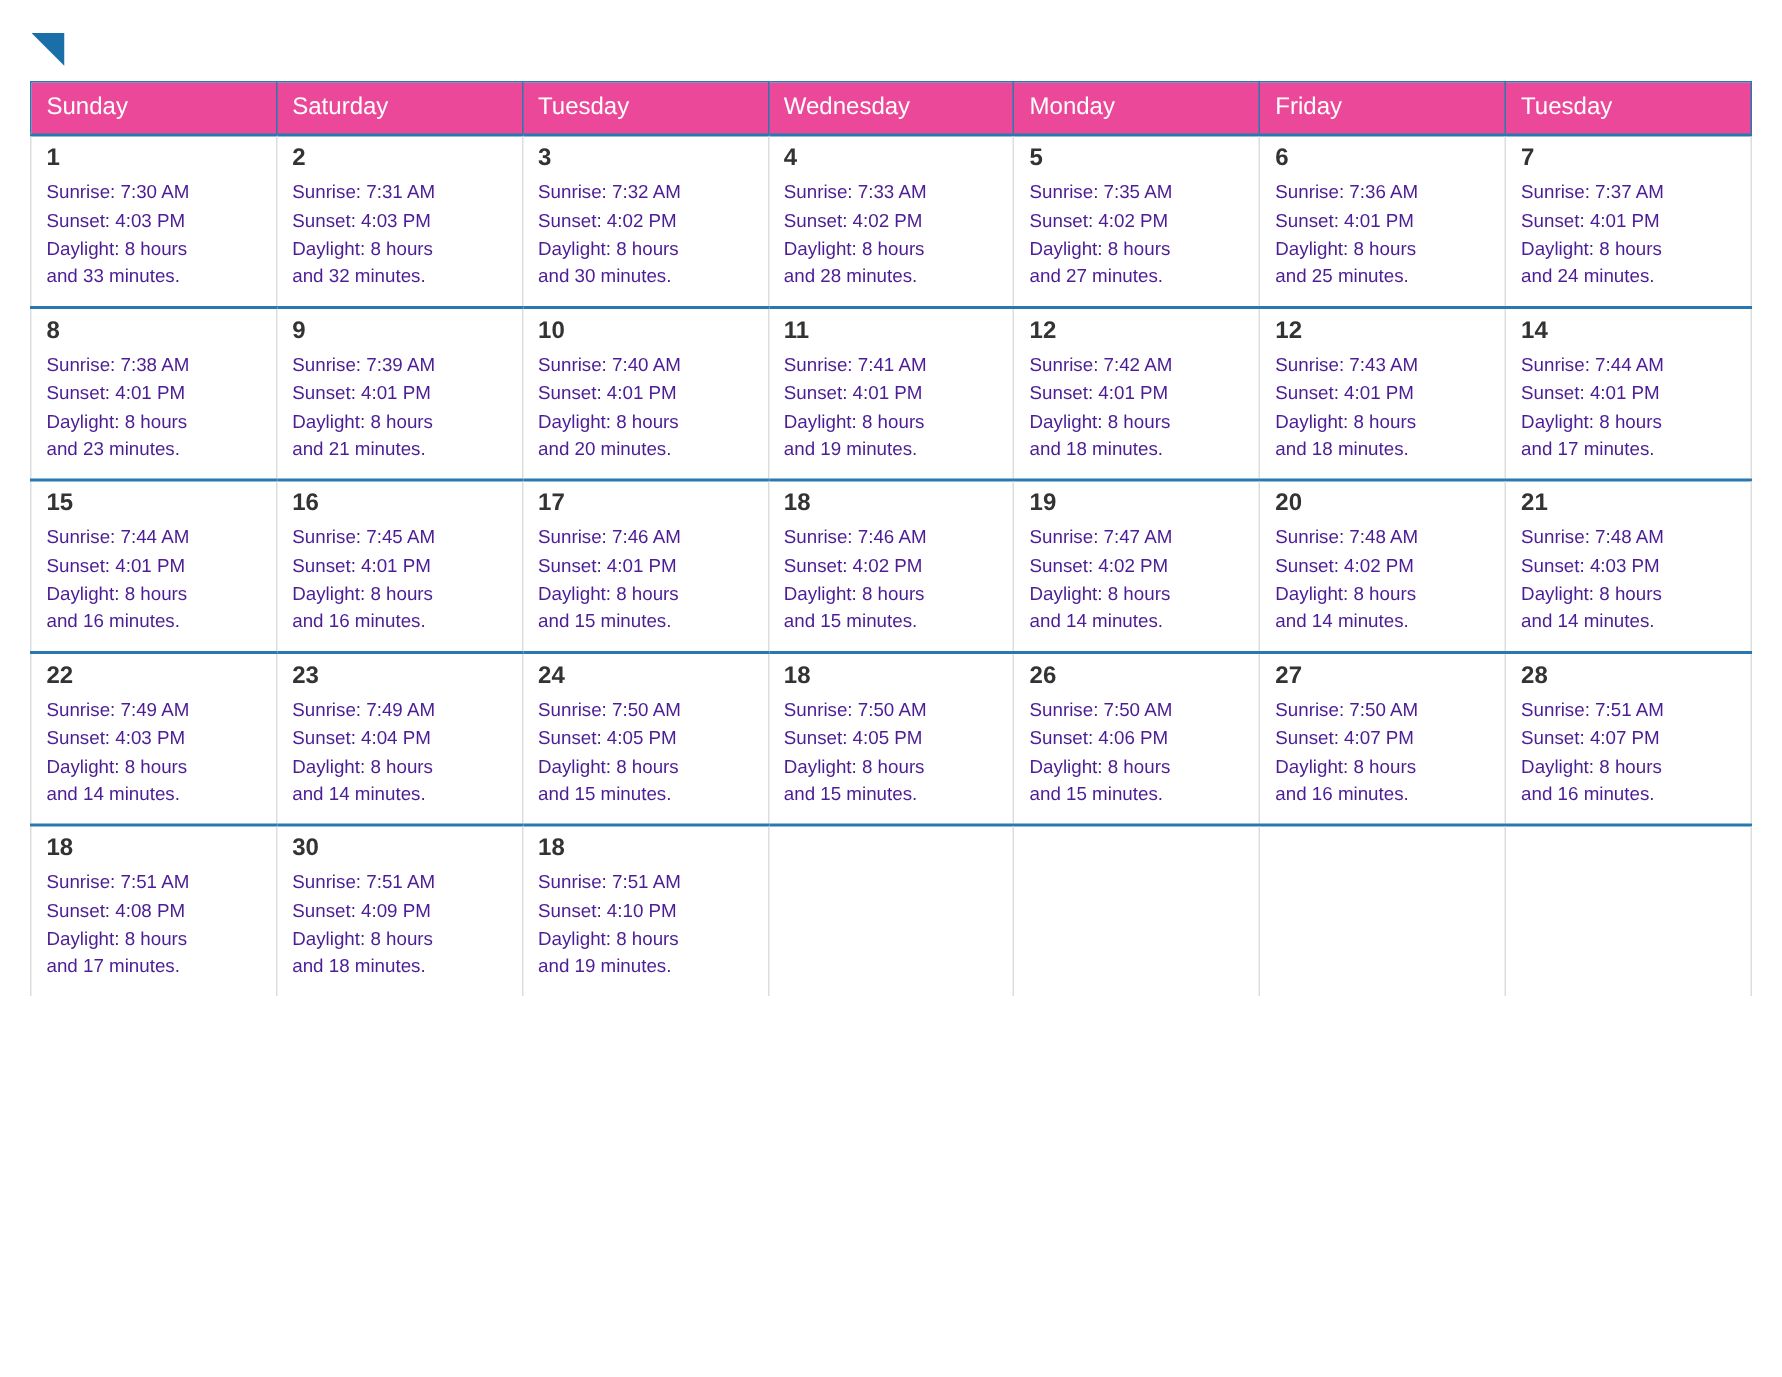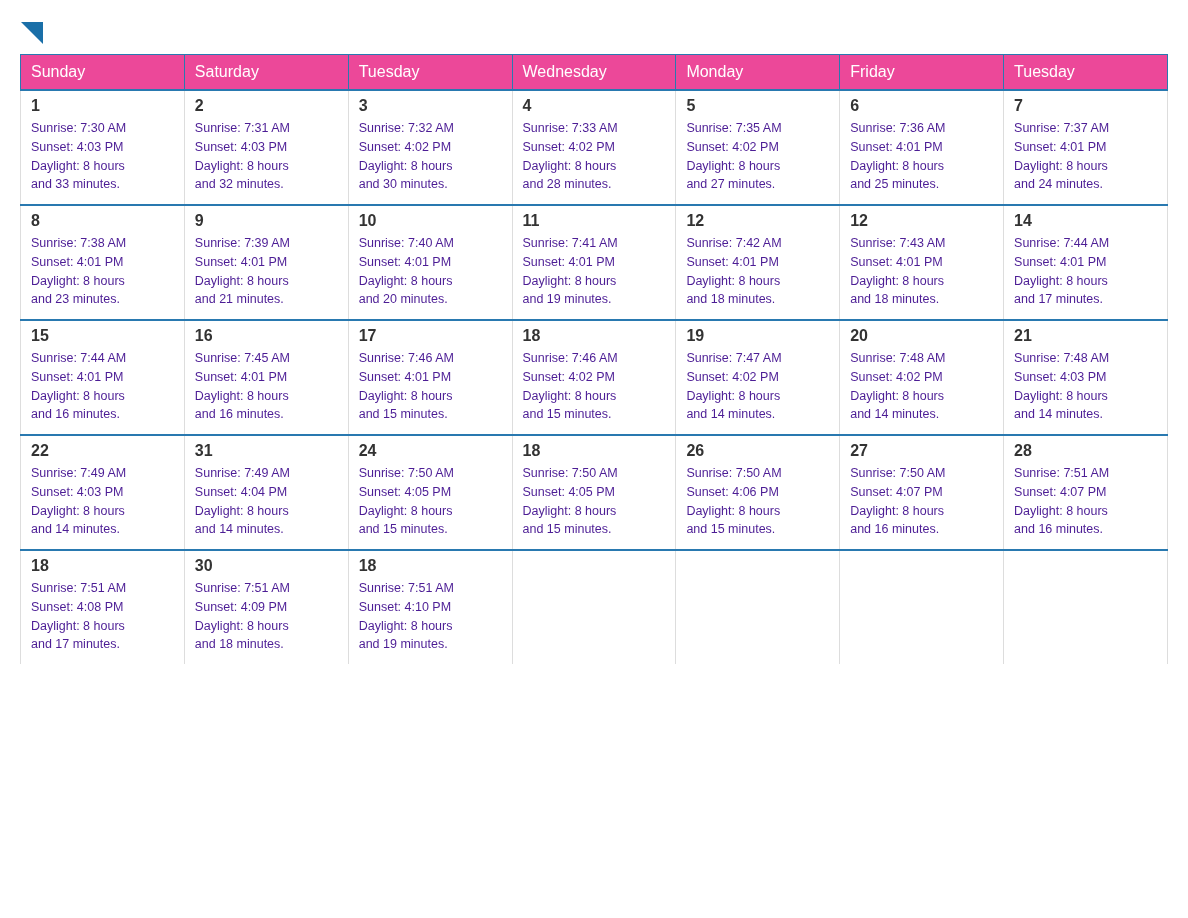--- a/index.html
+++ b/index.html
@@ -315,21 +315,21 @@
         <td>
           <span class="day-number">22</span>
         <div class="day-info">
           Sunrise: 7:49 AM<br>
           Sunset: 4:03 PM<br>
           Daylight: 8 hours<br>
           and 14 minutes.
         </div>
         </td>
         <td>
-          <span class="day-number">31</span>
+          <span class="day-number">23</span>
         <div class="day-info">
           Sunrise: 7:49 AM<br>
           Sunset: 4:04 PM<br>
           Daylight: 8 hours<br>
           and 14 minutes.
         </div>
         </td>
         <td>
           <span class="day-number">24</span>
         <div class="day-info">

